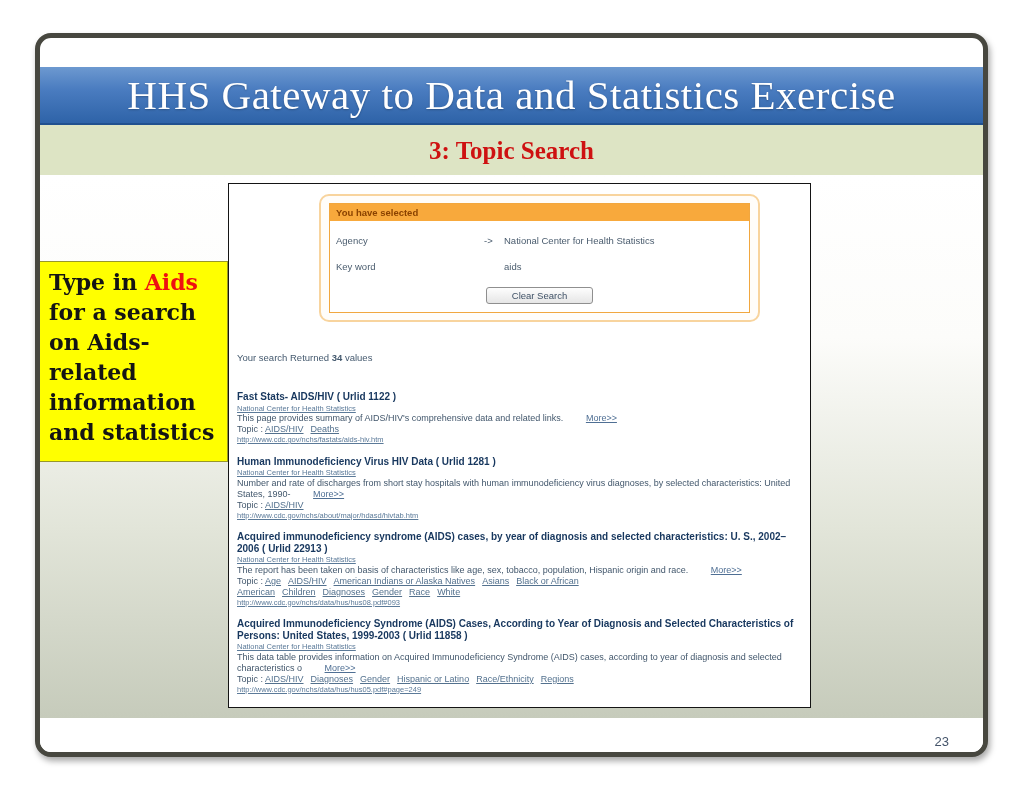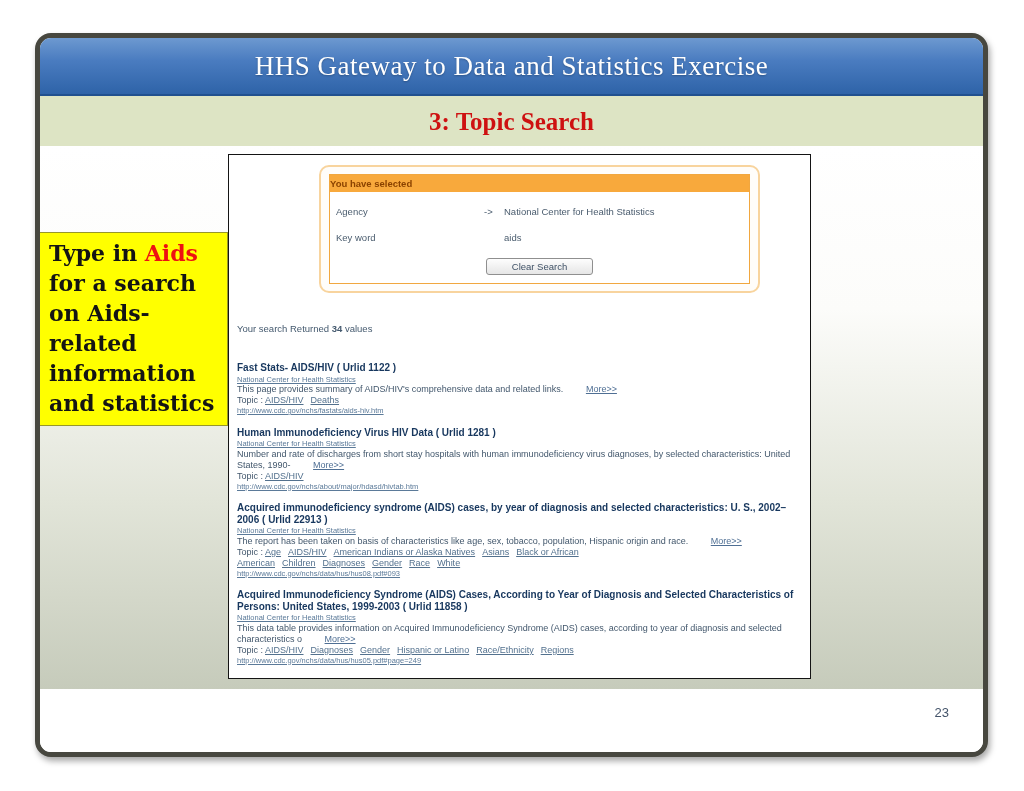--- a/index.html
+++ b/index.html
@@ -7,51 +7,51 @@
               font-family:"Liberation Sans", sans-serif; }
 
   .slide { position:absolute; left:35px; top:33px; width:953px; height:724px;
            border:5px solid #47473f; border-radius:16px; background:#ffffff;
            overflow:hidden; box-shadow:2px 4px 6px rgba(0,0,0,0.35); }
 
   .title-bar { height:58px;
     background:linear-gradient(180deg,#6d99d0 0%, #4a7cc0 40%, #2e63a8 100%);
     border-bottom:2px solid #20508f; text-align:center; }
   .title-bar .title { font-family:"Liberation Serif", serif; font-weight:400;
-    color:#ffffff; font-size:27px; line-height:57px; letter-spacing:0.5px;
-    text-shadow:0 1px 2px rgba(0,0,0,0.25); white-space:nowrap; }
+    color:#ffffff; font-size:41px; line-height:57px; letter-spacing:0.5px;
+    text-shadow:0 1px 2px rgba(0,0,0,0.25); white-space:nowrap;margin-top:29px; }
 
   .subtitle-band { height:50px; background:#dde4c4; text-align:center; }
   .subtitle-band .subtitle { font-family:"Liberation Serif", serif; font-weight:bold;
     color:#ce1111; font-size:25px; line-height:52px; }
 
   .content { position:relative; height:543px;
     background:linear-gradient(180deg,#ffffff 0%, #fcfcfa 30%, #e2e5d9 65%, #c6cbbb 100%); }
 
   .footer { position:relative; height:66px; background:#ffffff; }
   .pagenum { position:absolute; right:34px; top:16px; font-size:13px; color:#44546a; }
 
   
   .callout { position:absolute; left:0; top:86px; width:188px;
     background:#ffff00; border:1px solid #97972a; border-left:none;
-    padding:5px 6px 7px 9px;
+    padding:5px 6px 14px 9px;
     font-family:"DejaVu Serif", serif; font-weight:bold;
     font-size:22px; line-height:30px; color:#141414; }
   .callout .hl { color:#ee1111; }
 
   
   .shot { position:absolute; left:188px; top:8px; width:583px; height:525px;
     background:#ffffff; border:1px solid #141414; overflow:hidden;
     color:#44596e; }
 
   .sel-outer { margin:10px 0 0 90px; width:441px;
     border:2px solid #f8d49e; border-radius:10px; padding:7px 8px; background:#fffdfa; }
   .sel-inner { border:1px solid #f1a73f; background:#ffffff; }
   .sel-header { background:#f8a93c; color:#8a4200; font-weight:bold;
-    font-size:9.5px; padding:3px 0; }
+    font-size:9.5px; padding:3px 6px; }
   .sel-row { padding:14px 6px 1px; font-size:9.5px; color:#4a5c6e; }
   .sel-label { display:inline-block; width:148px; }
   .sel-arrow { display:inline-block; width:20px; }
   .sel-btn-row { text-align:center; padding:12px 0 8px; }
   .clear-btn { font-family:inherit; font-size:9.5px; color:#3f5166;
     background:linear-gradient(#fdfdfd,#e6e6e6); border:1px solid #8f8f8f;
     border-radius:3px; padding:2px 25px; cursor:pointer; }
 
   .meta { margin:30px 0 14px 8px; font-size:9.5px; color:#44596e; }
   .meta b { font-weight:bold; }

